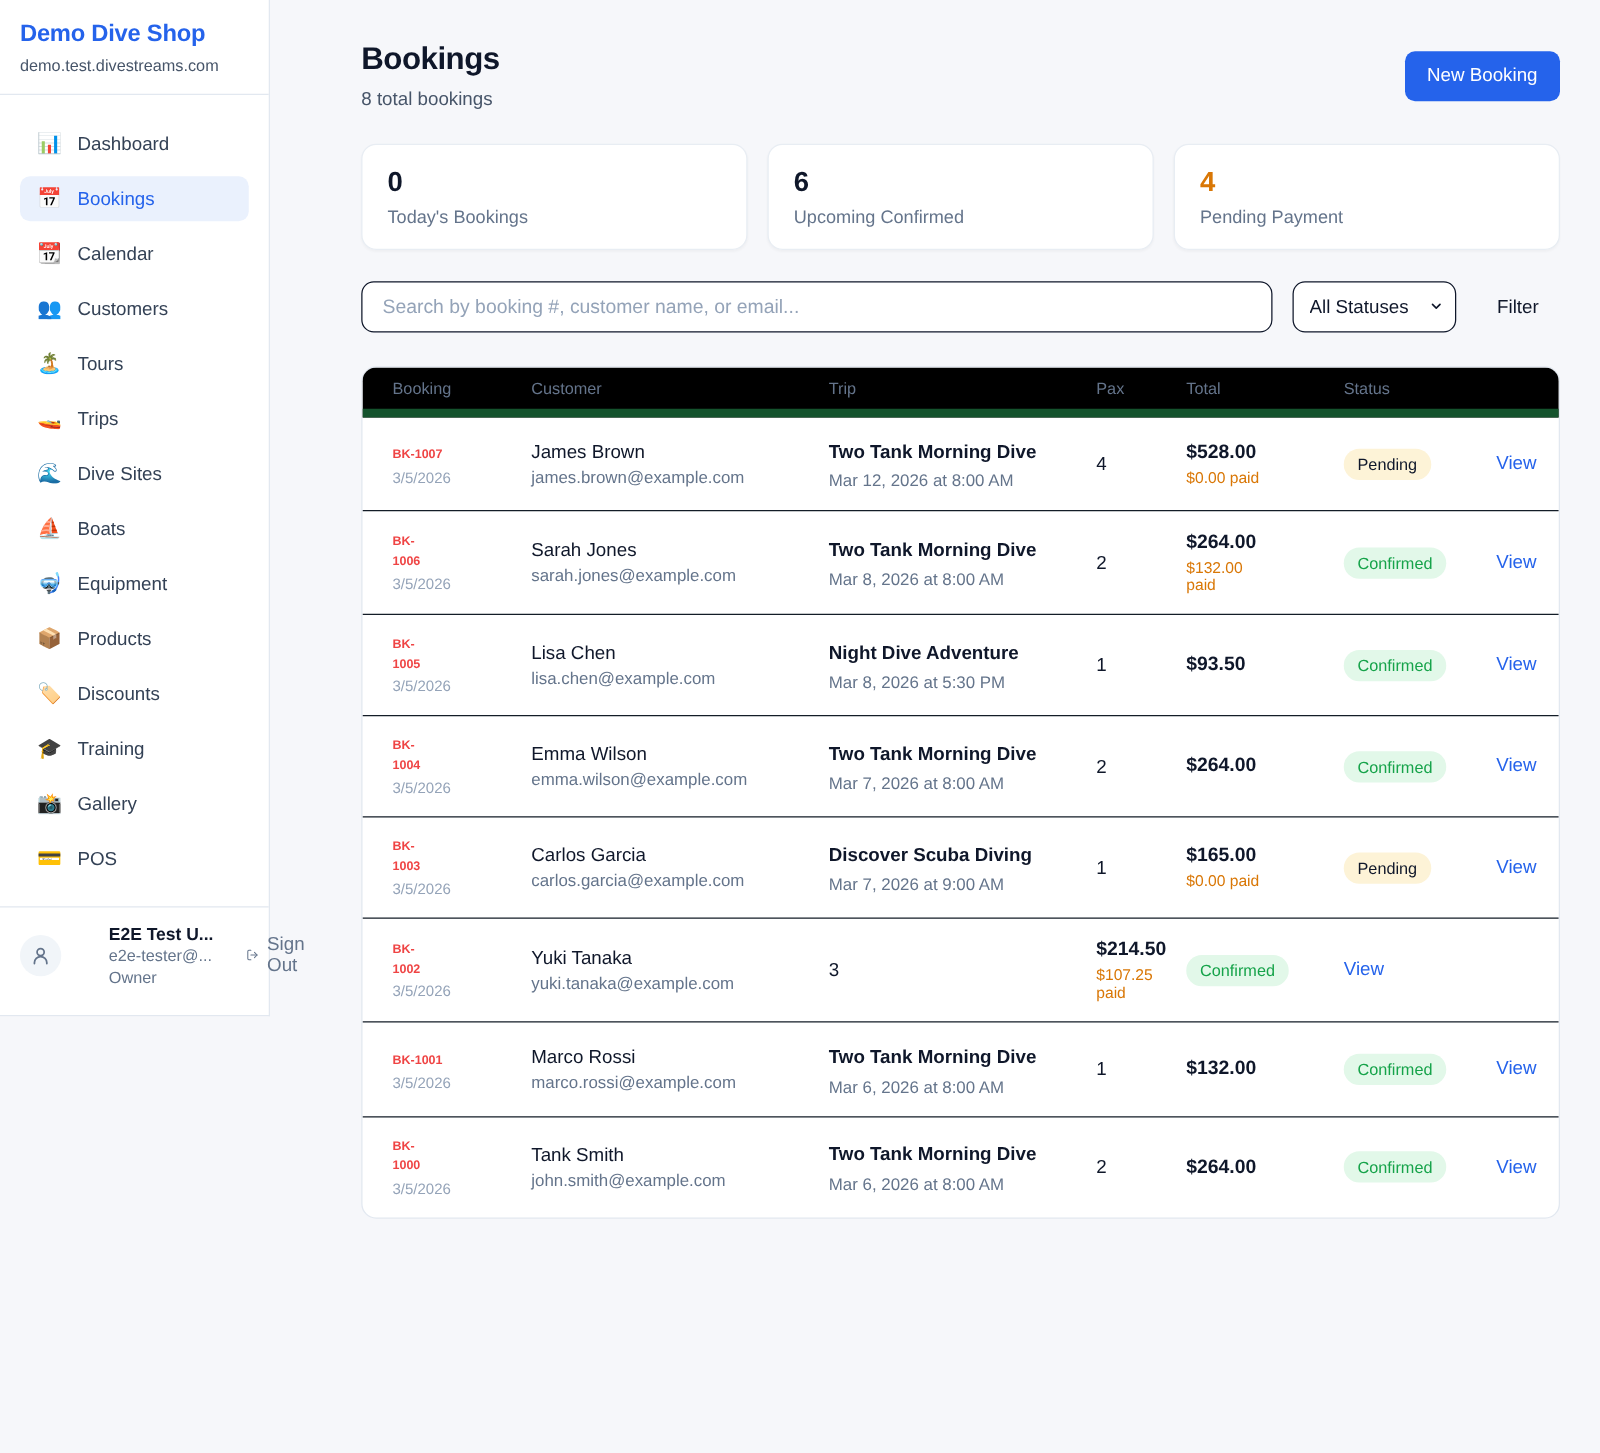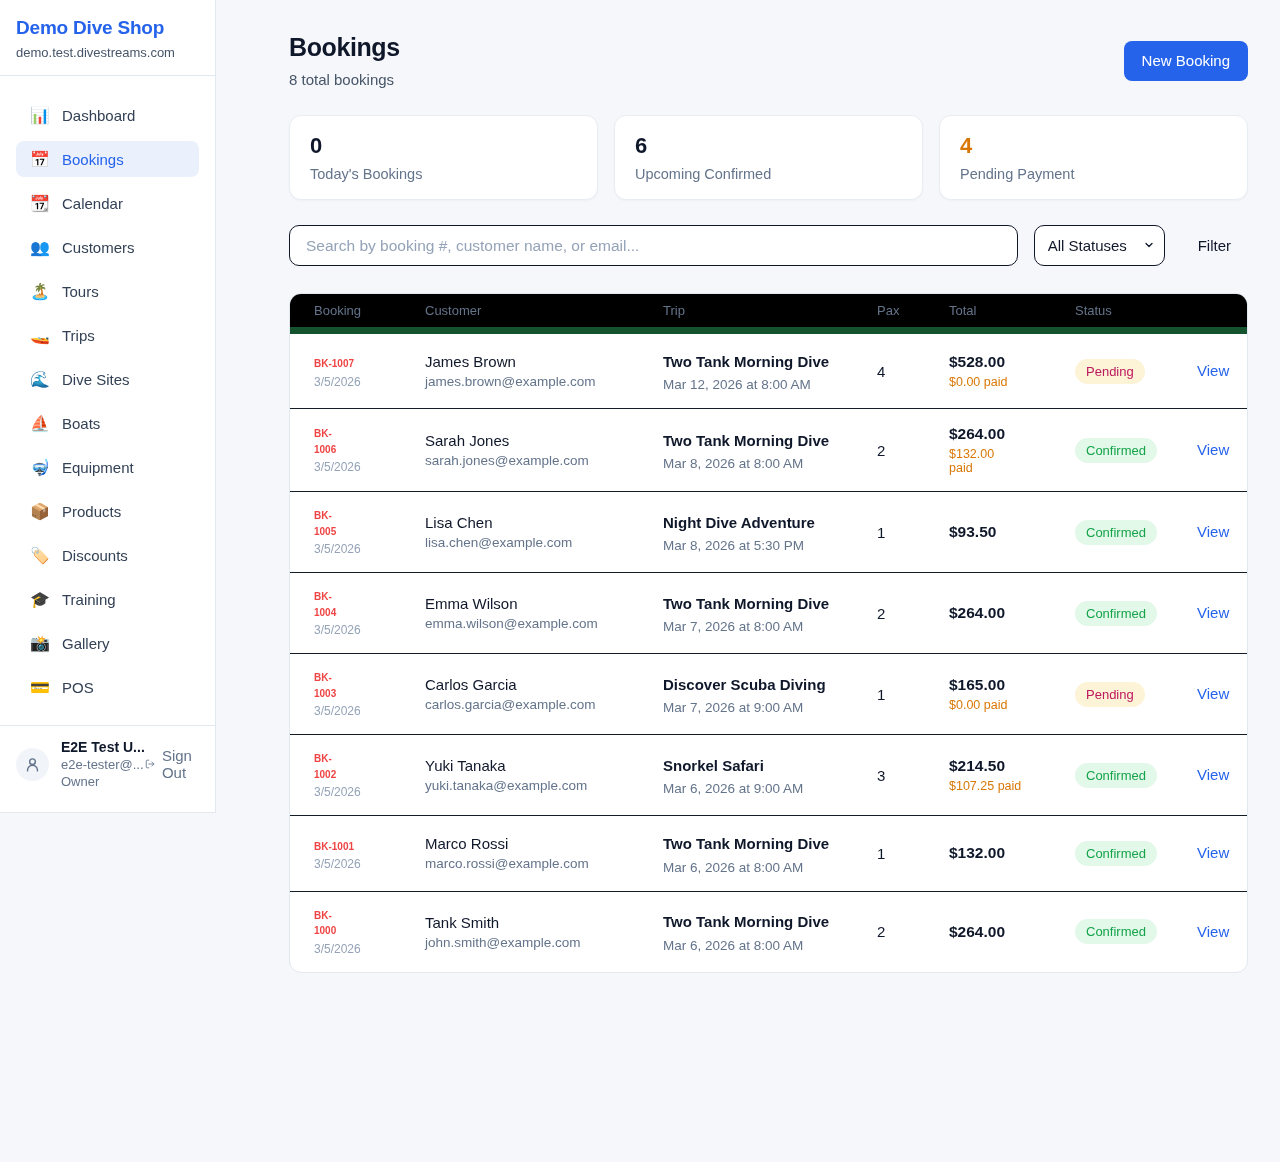--- a/index.html
+++ b/index.html
@@ -23,21 +23,21 @@
   .nav { padding:21px 16px 12px; }
   .nav-item {
     display:flex; align-items:center; gap:14px;
     height:36px; margin-bottom:8px; padding:0 14px;
     border-radius:8px; font-size:15px; color:#334155; cursor:pointer;
   }
   .nav-item .nav-icon { font-size:16px; width:18px; text-align:center; }
   .nav-item.active { background:#eaf1fd; color:#2563eb; font-weight:500; }
   .user-section {
     border-top:1px solid #e2e8f0;
-    padding:13px 16px 23px; display:flex; align-items:center;
+    padding:13px 16px 23px; display:flex; align-items:center;gap:26px;
   }
   .avatar {
     width:33px; height:33px; border-radius:50%; background:#f1f5f9;
     display:flex; align-items:center; justify-content:center; flex:0 0 33px;
   }
   .user-info { margin-left:12px; width:102px; }
   .user-name { font-size:14px; font-weight:700; color:#0f172a; white-space:nowrap; }
   .user-email, .user-role { font-size:13px; color:#64748b; margin-top:2px; white-space:nowrap; }
   .signout { margin-left:auto; display:flex; align-items:center; gap:7px;
     color:#64748b; font-size:15px; cursor:pointer; }
@@ -100,21 +100,21 @@
     line-height:1.55; white-space:pre-line; display:inline-block; }
   .bdate { font-size:12px; color:#94a3b8; margin-top:3px; }
   .cname { font-size:15px; color:#0f172a; }
   .cemail { font-size:13.5px; color:#64748b; margin-top:4px; }
   .tname { font-size:15px; font-weight:600; color:#0f172a; line-height:1.55; max-width:170px; }
   .tdate { font-size:13.5px; color:#64748b; margin-top:4px; }
   .pax { font-size:15px; color:#0f172a; }
   .amt { font-size:15.5px; font-weight:700; color:#0f172a; }
   .paid { font-size:12.5px; color:#d97706; margin-top:4px; white-space:pre-line; }
   .badge { display:inline-block; font-size:13px; padding:5px 11px; border-radius:999px; }
-  .badge-pending { color:#be185d; background:#fdf3d7; }
+  .badge-pending { color:#0f172a; background:#fdf3d7; }
   .badge-confirmed { color:#16a34a; background:#e2f8e9; }
   .view-link { font-size:15px; color:#2563eb; text-decoration:none; cursor:pointer; }
 </style>
 </head>
 <body>
 
 <aside class="sidebar">
   <div class="brand-block">
     <div class="brand">Demo Dive Shop</div>
     <div class="brand-domain">demo.test.divestreams.com</div>
@@ -341,24 +341,20 @@
           <div class="cell"><span class="badge badge-pending">Pending</span></div>
           <div class="cell"><a class="view-link">View</a></div>
         </div>
         <div class="trow">
           <div class="cell"><a class="bid">BK-
 1002</a><div class="bdate">3/5/2026</div></div>
           <div class="cell">
             <div class="cname">Yuki Tanaka</div>
             <div class="cemail">yuki.tanaka@example.com</div>
           </div>
-          <div class="cell">
-            <div class="tname">Snorkel Safari</div>
-            <div class="tdate">Mar 6, 2026 at 9:00 AM</div>
-          </div>
           <div class="pax">3</div>
           <div class="cell">
             <div class="amt">$214.50</div>
             <div class="paid">$107.25 paid</div>
           </div>
           <div class="cell"><span class="badge badge-confirmed">Confirmed</span></div>
           <div class="cell"><a class="view-link">View</a></div>
         </div>
         <div class="trow">
           <div class="cell"><a class="bid">BK-1001</a><div class="bdate">3/5/2026</div></div>

